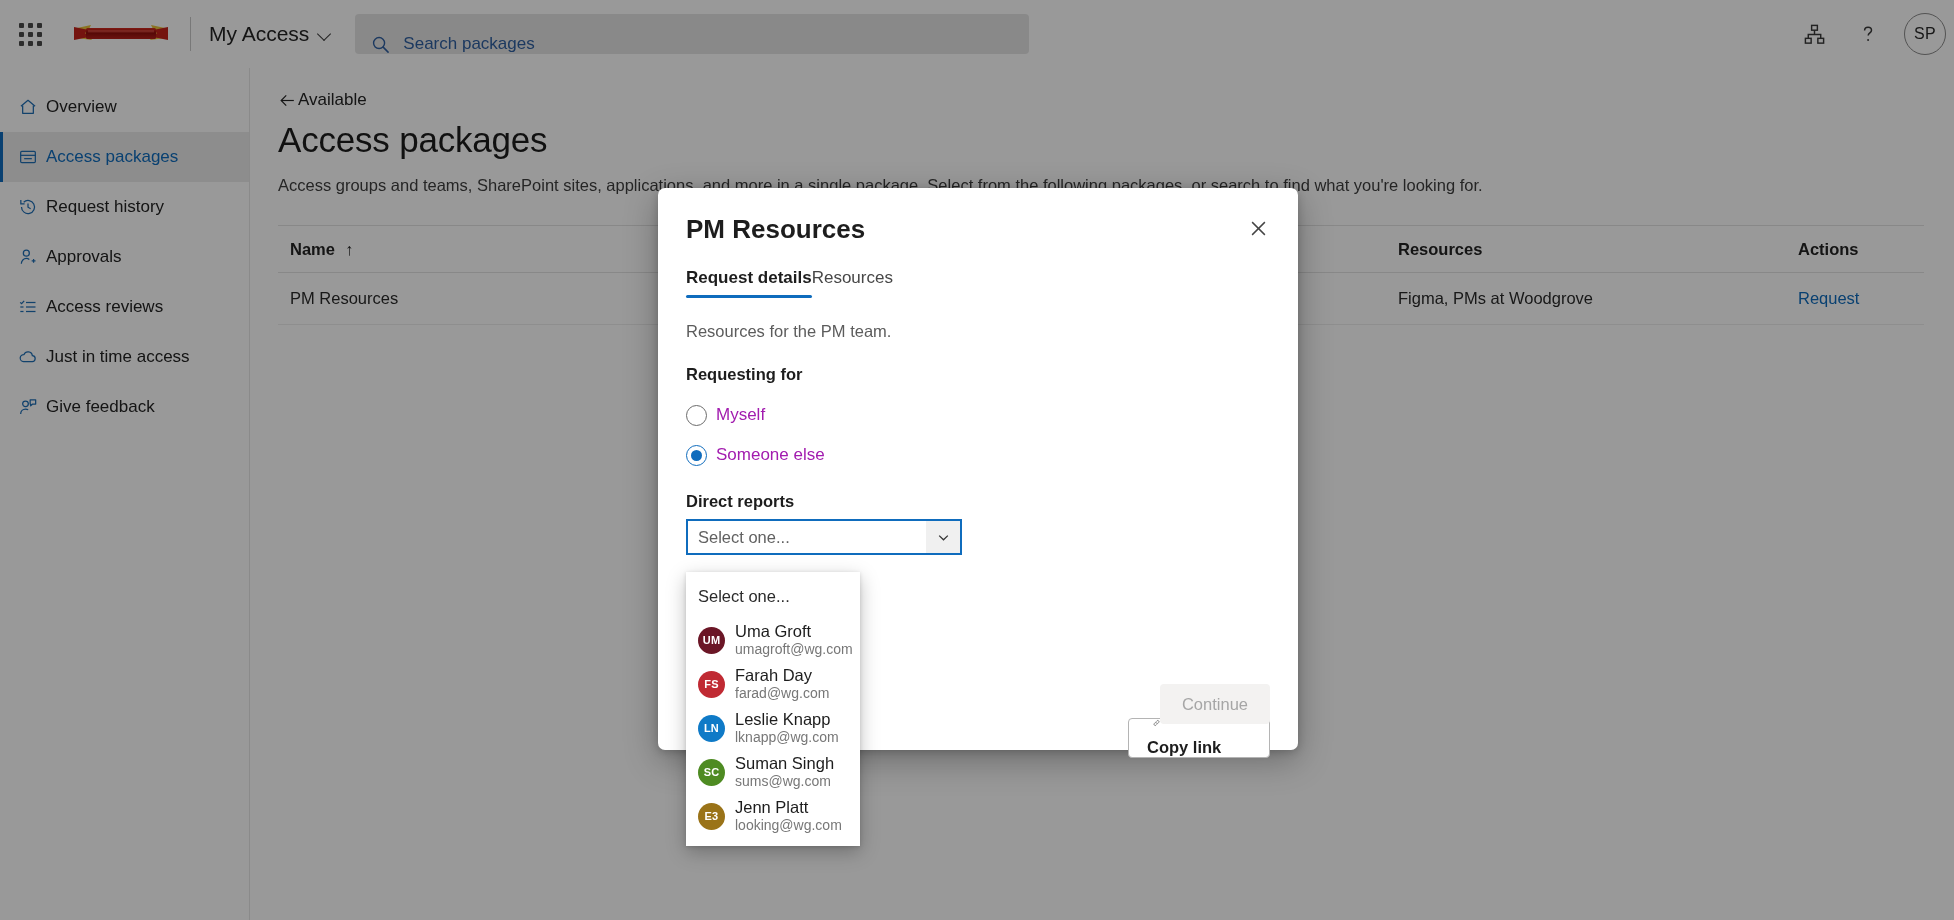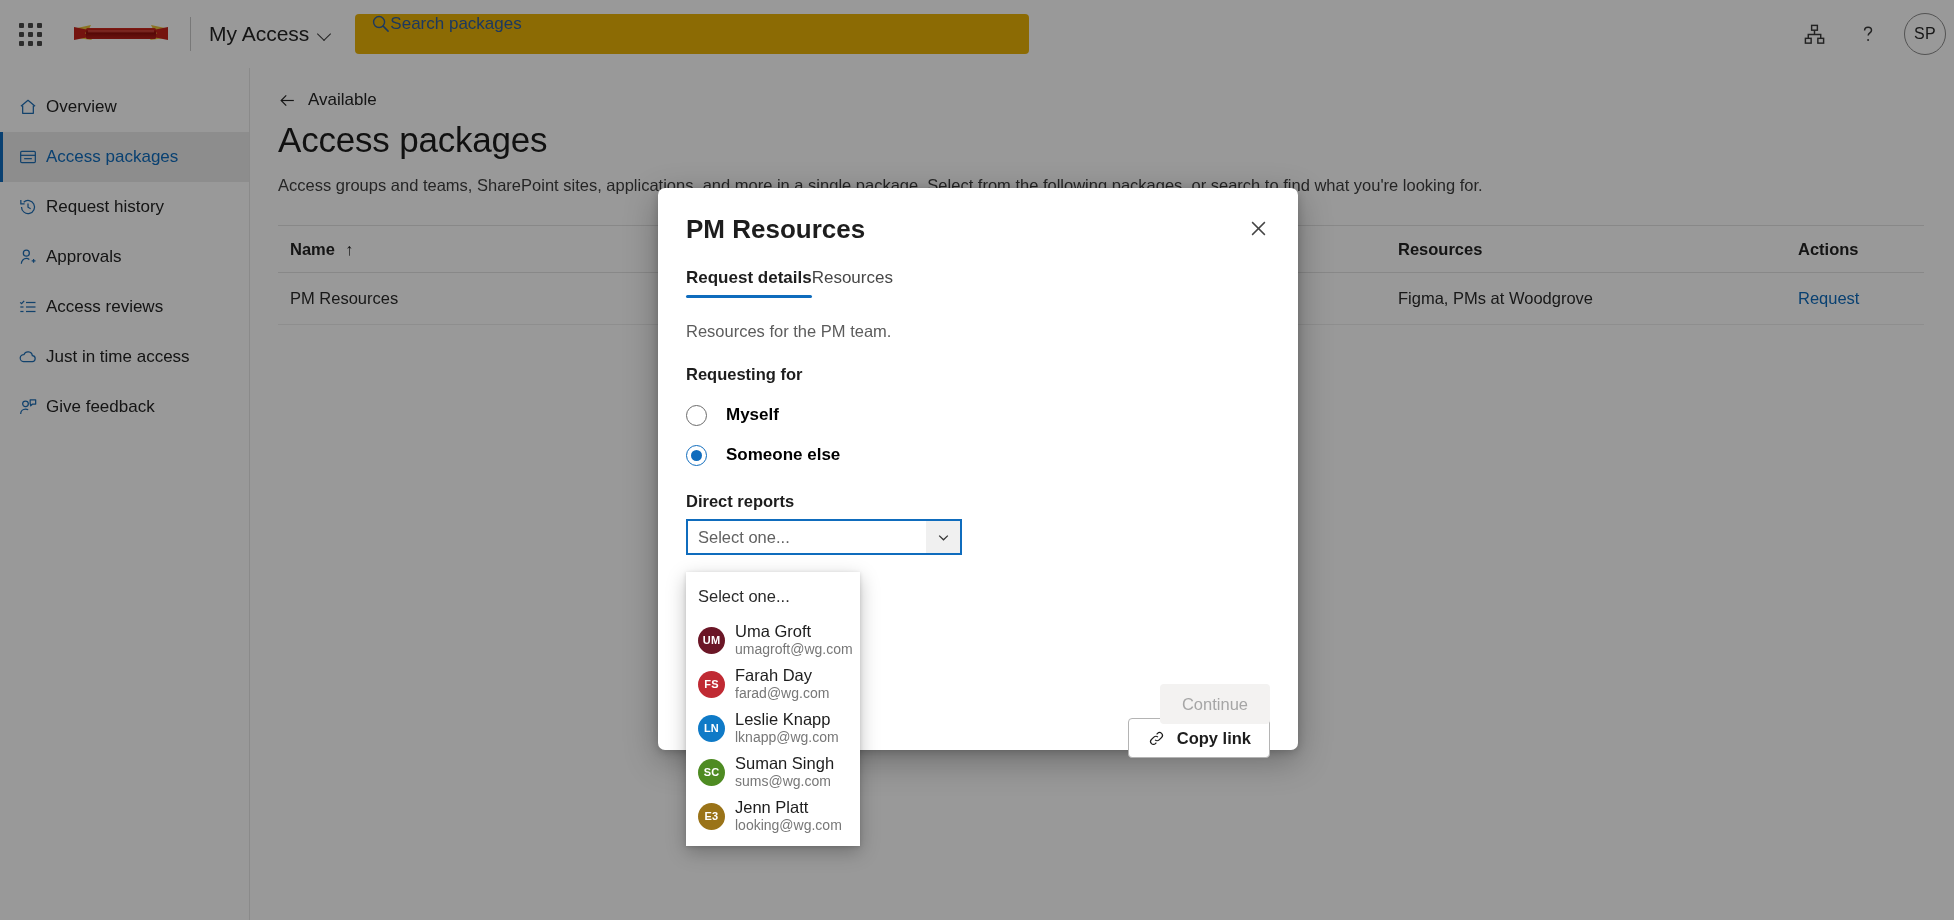--- a/index.html
+++ b/index.html
@@ -52,22 +52,22 @@
   .chev-sm { width: 13px; height: 13px; display:inline-block; position: relative; }
   .chev-sm::after {
     content:""; position:absolute; left:1px; top:1px;
     width: 9px; height: 9px;
     border-right: 1.6px solid #3b3b3b; border-bottom: 1.6px solid #3b3b3b;
     transform: rotate(45deg);
   }
 
   .searchbox {
     margin-left: 24px; width: 674px; height: 40px;
-    background: #eab308; border-radius: 4px;
-    display: flex; align-items: flex-start; 
+    background: #e5e5e5; border-radius: 4px;
+    display: flex; align-items: flex-end; gap: 13px;
     padding: 0 16px; cursor: text;
   }
   .searchbox .ph { font-size: 17px; color: #2f5fa0; }
 
   .topbar-right {
     margin-left: auto; display: flex; align-items: center; gap: 10px;
     padding-right: 8px;
   }
   .tb-icon {
     width: 44px; height: 44px; display:flex; align-items:center; justify-content:center;
@@ -104,21 +104,21 @@
   .nicon { width: 22px; height: 22px; display:flex; align-items:center; justify-content:center; color:#1f6eb5; flex:0 0 22px; }
 
   
   .content {
     position: absolute; top: 68px; left: 250px;
     width: 1704px; height: 852px; background: #ffffff;
     padding: 22px 0 0 28px;
     z-index: 8;
   }
   .breadcrumb {
-    display: flex; align-items: center; gap: 11px;
+    display: flex; align-items: center; gap: 1px;
     font-size: 17px; color: #242424; cursor: pointer; margin-bottom: 10px;
   }
   .page-title {
     font-size: 35px; font-weight: 400; color: #1d1d1d;
     margin: 4px 0 16px 0; letter-spacing: -0.2px;
   }
   .page-desc { font-size: 16.5px; color: #3f3f3f; margin-bottom: 30px; }
 
   .tablewrap { width: 1646px; }
   .thead {
@@ -164,22 +164,22 @@
   .tab.sel { color: #1d1d1d; font-weight: 600; }
   .tab.sel::after {
     content:""; position:absolute; left:0; right:0; bottom: 0; height: 3px;
     background: #0f6cbd; border-radius: 2px;
   }
   .dlg-body { padding: 24px 28px 0 28px; position: relative; }
   .dlg-desc { font-size: 16.5px; color: #5c5c5c; margin-bottom: 24px; }
   .field-label { font-size: 16.5px; font-weight: 600; color: #1d1d1d; margin-bottom: 14px; }
 
   .radio-row {
-    display: flex; align-items: center; gap: 19px; height: 34px;
-    margin-bottom: 6px; cursor: pointer; font-size: 17px; color: #000000; font-weight: bold;
+    display: flex; align-items: center; gap: 9px; height: 34px;
+    margin-bottom: 6px; cursor: pointer; font-size: 17px; color: #a21caf;
   }
   .radio {
     width: 21px; height: 21px; border-radius: 50%;
     border: 1.6px solid #6b6b6b; background: #fff;
     display:flex; align-items:center; justify-content:center; flex:0 0 21px;
   }
   .radio.on { border-color: #0f6cbd; }
   .radio.on::after {
     content:""; width: 11px; height: 11px; border-radius: 50%; background:#0f6cbd;
   }
@@ -219,22 +219,22 @@
 
   .share-row {
     position: absolute; left: 28px; right: 28px; top: 420px;
     display: flex; align-items: center;
   }
   .share-text { font-size: 16.5px; font-weight: 600; color:#1d1d1d; }
   .copybtn {
     margin-left: auto;
     height: 40px; min-width: 142px; padding: 0 18px;
     border: 1px solid #b4b4b4; border-radius: 4px; background: #fff;
-    display:flex; align-items:center; justify-content:center; gap: 11px;
-    font-size: 16.5px; font-weight: 600; color:#1d1d1d; cursor: pointer;
+    display:flex; justify-content:center; gap: 11px;
+    font-size: 16.5px; font-weight: 600; color:#1d1d1d; cursor: pointer; flex-direction: column;
   }
   .dlg-foot {
     position: absolute; right: 28px; bottom: 26px;
   }
   .continuebtn {
     height: 40px; min-width: 110px; padding: 0 22px;
     background: #f3f2f1; color: #a6a6a6; border: none; border-radius: 4px;
     font-size: 16.5px; font-family: inherit; cursor: default;
     display:flex; align-items:center; justify-content:center;
   }

